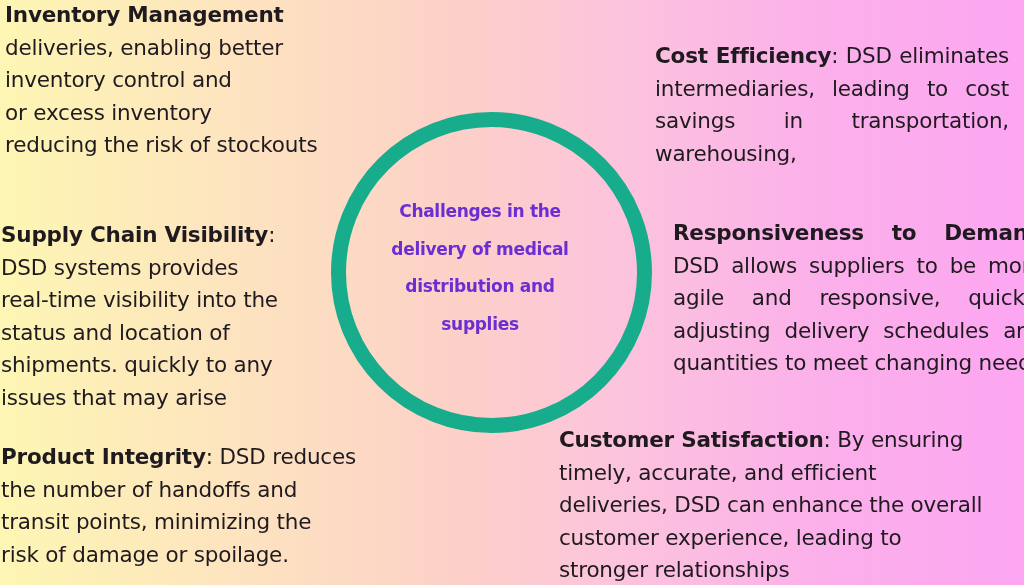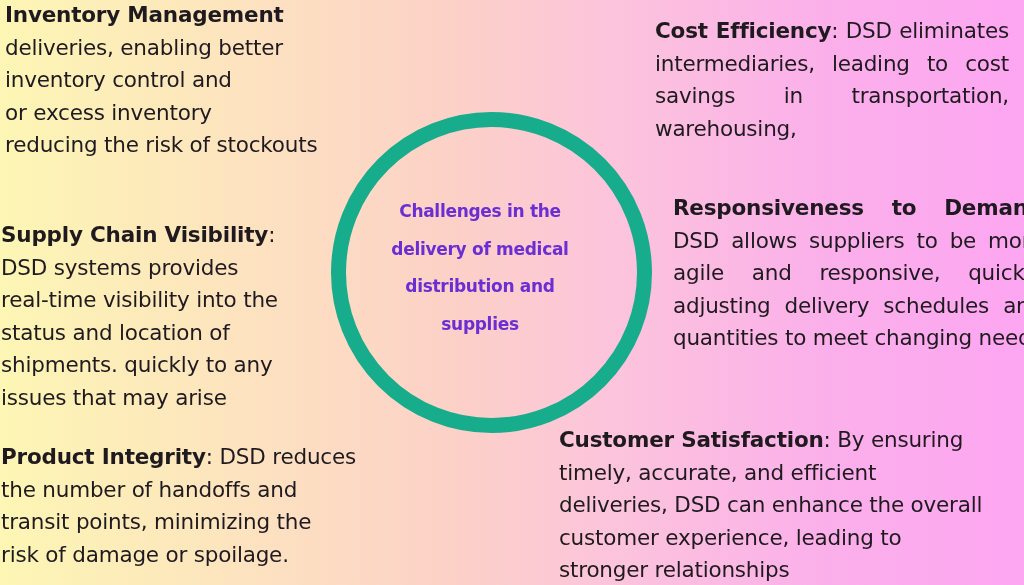--- a/index.html
+++ b/index.html
@@ -20,20 +20,21 @@
       font-size: 21.5px;
       line-height: 32.5px;
       letter-spacing: -0.2px;
     }
     .block .title {
       font-weight: bold;
     }
     .justify {
       text-align: justify;
       text-align-last: left;
+      margin-top: 25px;
     }
     #inv { left: 5px; top: -1px; width: 360px; }
     #scv { left: 1px; top: 219px; width: 340px; }
     #pi  { left: 1px; top: 441px; width: 380px; }
     #ce  { left: 655px; top: 15px; width: 354px; }
     #rd  { left: 673px; top: 192px; width: 370px; }
     #cs  { left: 559px; top: 424px; width: 480px; }
 
     .circle {
       position: absolute;

